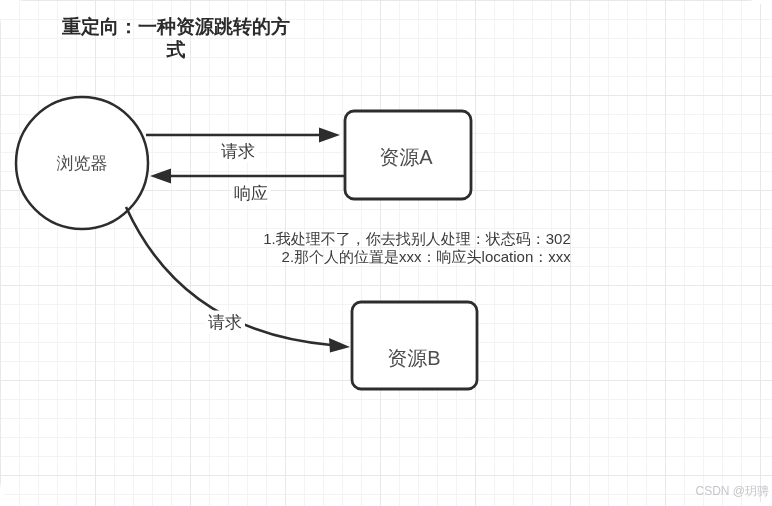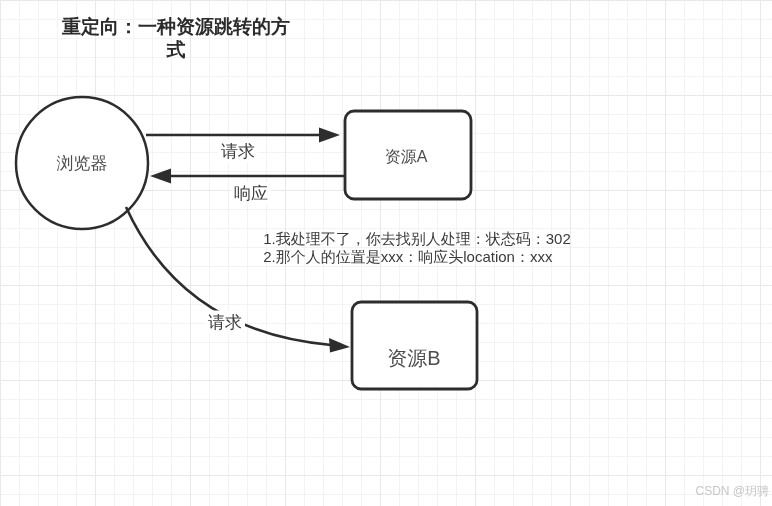--- a/index.html
+++ b/index.html
@@ -13,20 +13,21 @@
     height: 506px;
     overflow: hidden;
     font-family: "Liberation Sans", "DejaVu Sans", sans-serif;
     background-color: #ffffff;
     background-image:
       linear-gradient(to right, #e8e8eb 1px, transparent 1px),
       linear-gradient(to bottom, #e8e8eb 1px, transparent 1px),
       linear-gradient(to right, #f3f3f5 1px, transparent 1px),
       linear-gradient(to bottom, #f3f3f5 1px, transparent 1px);
     background-size: 95px 95px, 95px 95px, 19px 19px, 19px 19px;
+    border-radius: 25px;
   }
   svg.diagram-layer {
     position: absolute;
     left: 0; top: 0;
     width: 772px; height: 506px;
   }
   .page-title {
     position: absolute;
     left: 176px;
     top: 15px;
@@ -38,41 +39,41 @@
     color: #2b2b2b;
     white-space: nowrap;
   }
   .shape-label {
     position: absolute;
     transform: translate(-50%, -50%);
     color: #4d4d4d;
     white-space: nowrap;
   }
   .browser-label { left: 82px; top: 163px; font-size: 17px; }
-  .resource-a-label { left: 406px; top: 157px; font-size: 16px; }
+  .resource-a-label { left: 406px; top: 157px; font-size: 20px; }
   .resource-b-label { left: 414px; top: 358px; font-size: 20px; }
   .edge-label {
     position: absolute;
     transform: translate(-50%, -50%);
     background: #ffffff;
     padding: 0 3px;
     font-size: 17px;
     color: #3d3d3d;
     white-space: nowrap;
     margin-top: 15px;
   }
   .edge-label.request-a { left: 238px; top: 136px; }
   .edge-label.response-a { left: 251px; top: 178px; }
   .edge-label.request-b { left: 225px; top: 307px; }
   .note {
     position: absolute;
     left: 417px;
     top: 230px;
     transform: translateX(-50%);
-    text-align: left;
+    text-align: right;
     font-size: 15px;
     line-height: 18px;
     color: #3b3b3b;
     white-space: nowrap;
   }
   .watermark {
     position: absolute;
     right: 3px;
     top: 483px;
     font-size: 12px;

